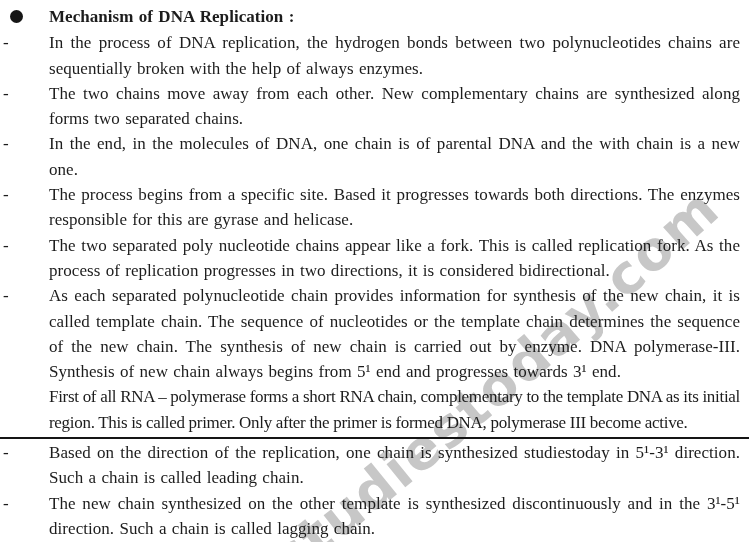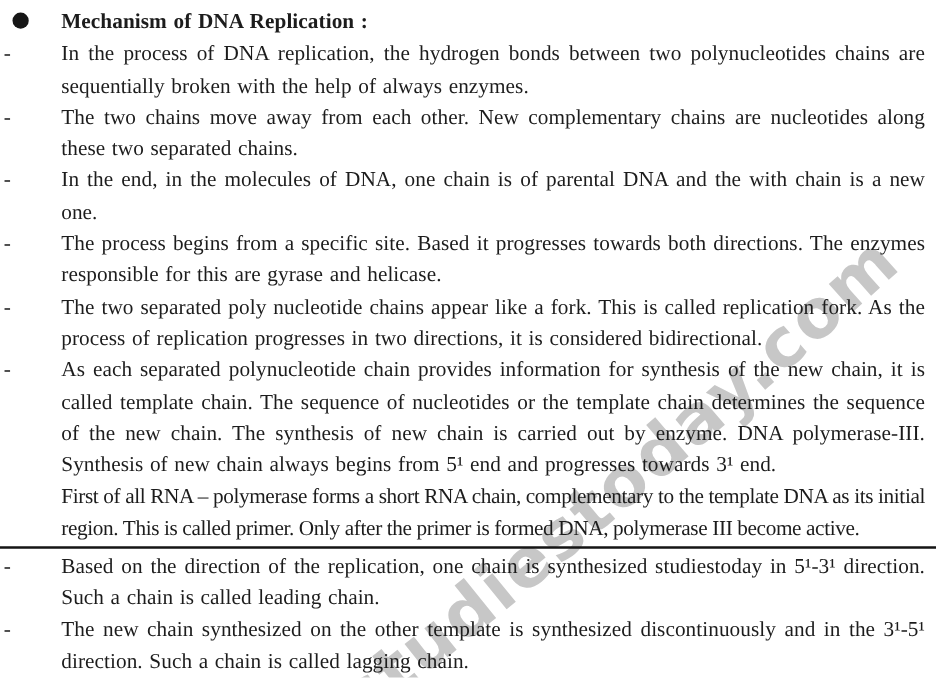--- a/index.html
+++ b/index.html
@@ -88,21 +88,21 @@
       <div class="para heading-text">Mechanism of DNA Replication :</div>
     </div>
 
     <div class="row">
       <span class="marker">-</span>
       <div class="para">In the process of DNA replication, the hydrogen bonds between two polynucleotides chains are sequentially broken with the help of always enzymes.</div>
     </div>
 
     <div class="row">
       <span class="marker">-</span>
-      <div class="para">The two chains move away from each other. New complementary chains are nucleotides along these two separated chains.</div>
+      <div class="para">The two chains move away from each other. New complementary chains are synthesized along forms two separated chains.</div>
     </div>
 
     <div class="row">
       <span class="marker">-</span>
       <div class="para">In the end, in the molecules of DNA, one chain is of parental DNA and the with chain is a new one.</div>
     </div>
 
     <div class="row">
       <span class="marker">-</span>
       <div class="para">The process begins from a specific site. Based it progresses towards both directions. The enzymes responsible for this are gyrase and helicase.</div>

